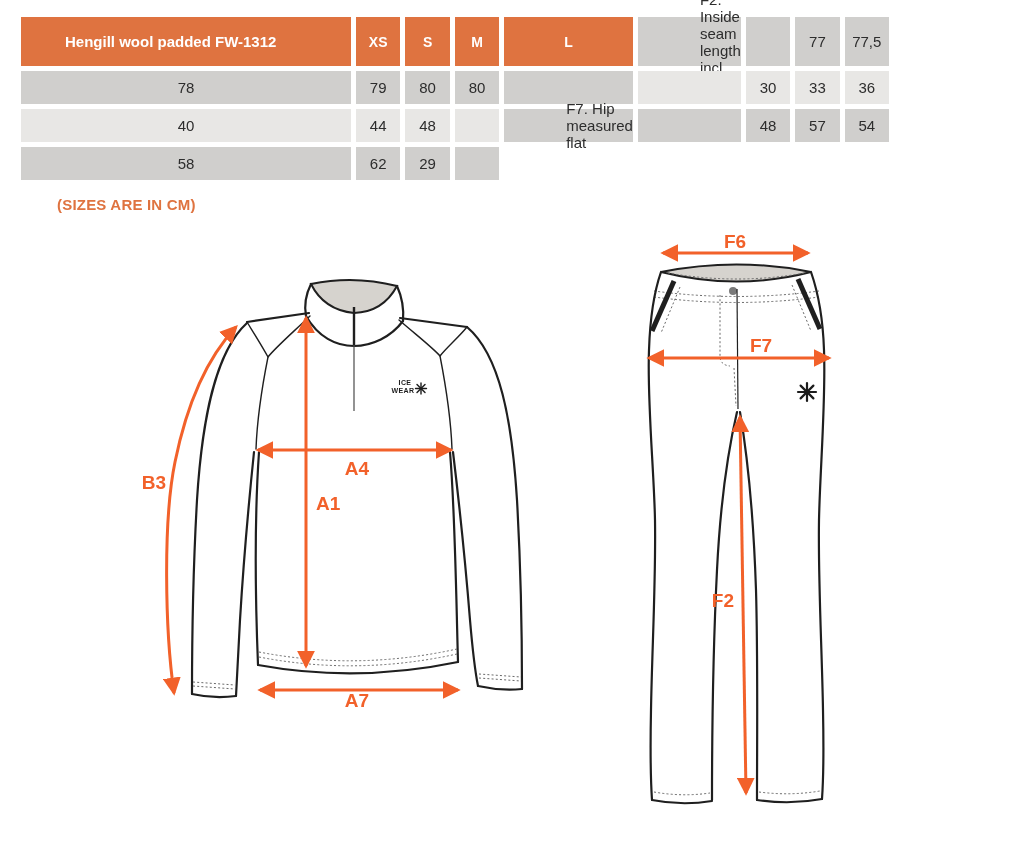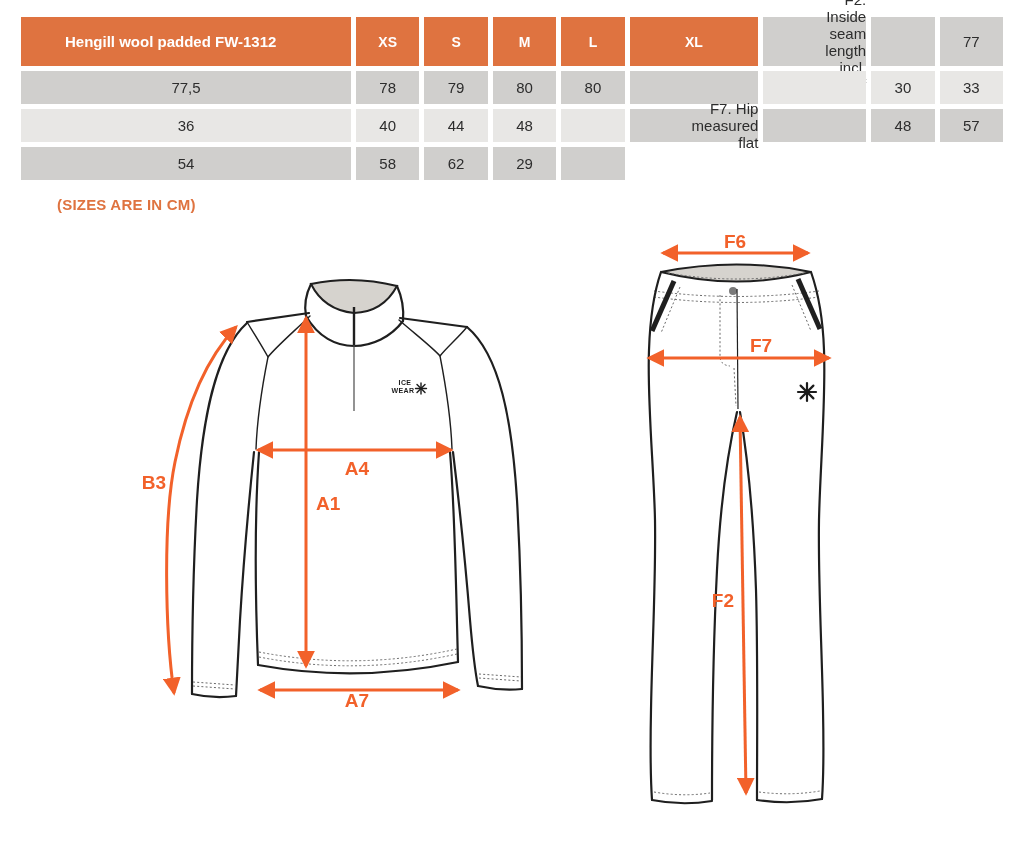--- a/index.html
+++ b/index.html
@@ -6,23 +6,23 @@
     --accent:#DF7340; --arrow:#F2612A; --row_dark:#D0CFCD; --row_light:#E8E7E5;
     --line:#1F1F1F; --collar_fill:#D6D3CE; --ink:#2D2D2D; --stitch:#6A6A6A;
   }
   *{box-sizing:border-box;}
   html,body{margin:0;padding:0;}
   body{
     width:1026px;height:841px;position:relative;background:#ffffff;
     font-family:"Liberation Sans", sans-serif; overflow:hidden;
   }
   .size-table{
-    position:absolute; left:21px; top:17px; width:982px;
+    position:absolute; left:21px; top:17px; width:868px;
     display:grid; grid-template-columns:330px repeat(8,1fr);
-    grid-template-rows:49px 33px 33px 33px; gap:5px;text-align:right;
+    grid-template-rows:49px 33px 33px 33px; gap:5px;
   }
   .cell{display:flex;align-items:center;justify-content:center;font-size:15px;color:var(--ink);}
   .cell.head{background:var(--accent);color:#ffffff;font-weight:bold;font-size:14px;}
   .cell.prod{justify-content:flex-start;padding-left:44px;font-size:15px;}
   .cell.lbl{justify-content:flex-start;padding-left:62px;}
   .r-dark{background:var(--row_dark);}
   .r-light{background:var(--row_light);}
   .units-note{
     position:absolute;left:57px;top:196px;color:var(--accent);
     font-size:15px;font-weight:bold;letter-spacing:.2px;
@@ -44,21 +44,20 @@
 </style>
 </head>
 <body>
 
 <div class="size-table">
   <div class="cell head prod">Hengill wool padded FW-1312</div>
   <div class="cell head">XS</div>
   <div class="cell head">S</div>
   <div class="cell head">M</div>
   <div class="cell head">L</div>
-  <div class="cell head">XL</div>
 
   <div class="cell lbl r-dark">F2. Inside seam length incl. cuff</div>
   <div class="cell r-dark"></div>
   <div class="cell r-dark">77</div>
   <div class="cell r-dark">77,5</div>
   <div class="cell r-dark">78</div>
   <div class="cell r-dark">79</div>
   <div class="cell r-dark">80</div>
   <div class="cell r-dark">80</div>
   <div class="cell r-dark"></div>

